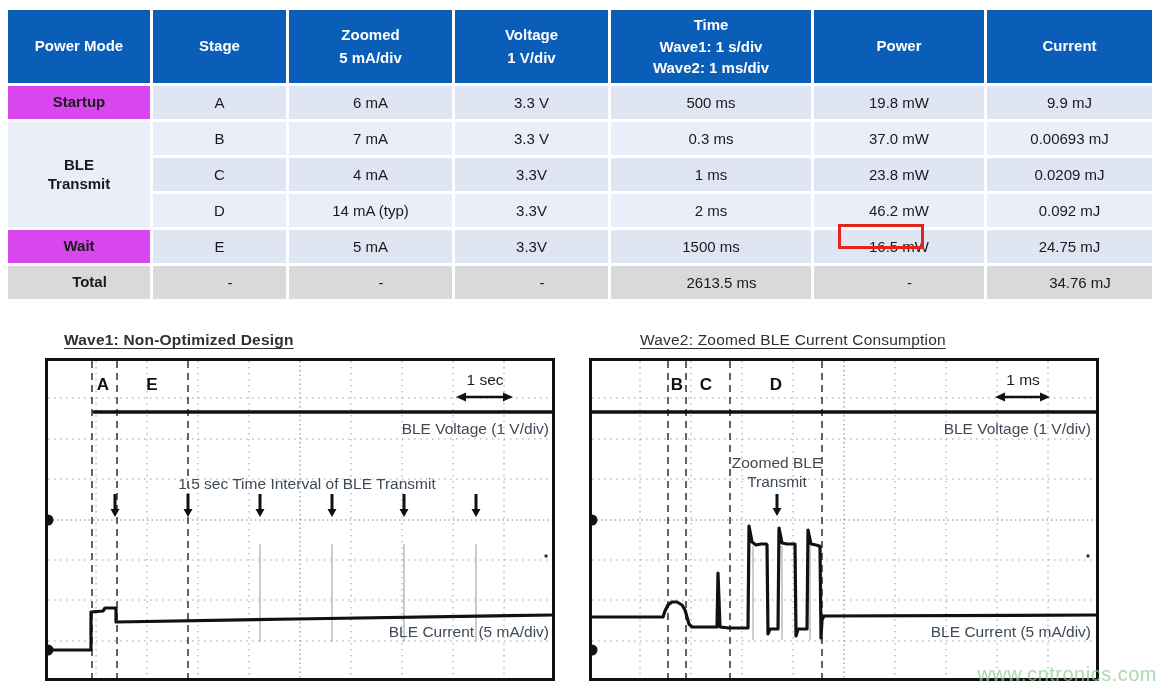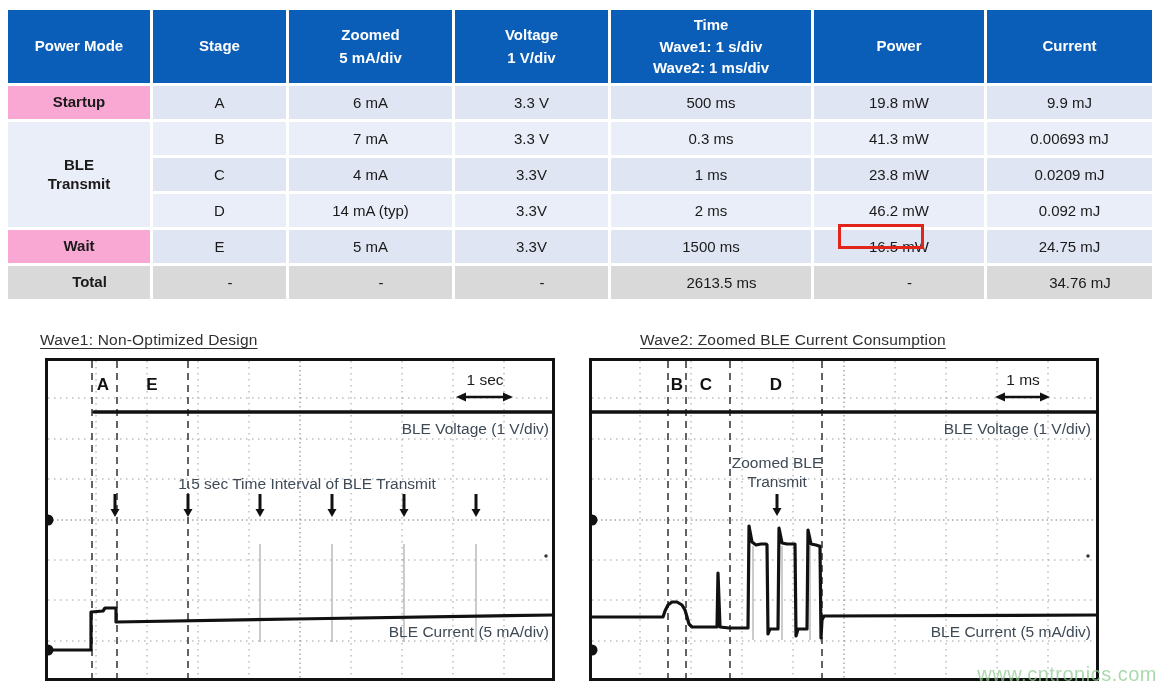--- a/index.html
+++ b/index.html
@@ -17,35 +17,35 @@
   table.power th, table.power td {
     text-align:center; vertical-align:middle; padding:0 2px;
     font-size:15px; color:#1a1a1a;
   }
   table.power thead th {
     background:#0b5eb7; color:#ffffff; font-weight:bold;
     height:73px; line-height:1.5;
   }
   table.power tbody td { height:33px; background:#dfe5f2; }
   table.power tbody tr.alt td { background:#eaeef8; }
-  table.power td.mode { font-weight:bold; white-space:pre-line; line-height:1.25; background:#f9a8d4; }
+  table.power td.mode { font-weight:bold; white-space:pre-line; line-height:1.25; background:#d946ef; }
   table.power tr.total td { background:#d9d9d9;padding-left:23px; }
   table.power tr.total td.mode { background:#d9d9d9; }
 
   .red-box {
     position:absolute; left:838px; top:224px; width:86px; height:25px;
     border:3px solid #e1251b; background:transparent; z-index:5;
   }
 
   
   .scope-title {
     position:absolute; top:331px; font-size:15.5px; color:#303030;
     text-decoration:underline; text-underline-offset:3px; letter-spacing:0.2px;
   }
-  #wave1-title { left:40px; }
+  #wave1-title { left:64px;font-weight:bold; }
   #wave2-title { left:593px;margin-left:47px; }
 
   svg.scope { position:absolute; top:358px; background:#ffffff; }
   #wave1-svg { left:45px; }
   #wave2-svg { left:589px; }
 
   .scope-frame { fill:#ffffff; stroke:#111111; stroke-width:3; }
   .trace { fill:none; stroke:#111111; stroke-width:3.6; stroke-linejoin:round; stroke-linecap:round; }
   .trace.current { stroke-width:3.2; }
   text.region { font:bold 17px "Liberation Sans", sans-serif; fill:#111111; text-anchor:middle; }
@@ -103,21 +103,21 @@
       <td>19.8 mW</td>
       <td>9.9 mJ</td>
     </tr>
     <tr class="alt">
       <td class="mode" rowspan="3">BLE
 Transmit</td>
       <td>B</td>
       <td>7 mA</td>
       <td>3.3 V</td>
       <td>0.3 ms</td>
-      <td>41.3 mW</td>
+      <td>37.0 mW</td>
       <td>0.00693 mJ</td>
     </tr>
     <tr>
       <td>C</td>
       <td>4 mA</td>
       <td>3.3V</td>
       <td>1 ms</td>
       <td>23.8 mW</td>
       <td>0.0209 mJ</td>
     </tr>

